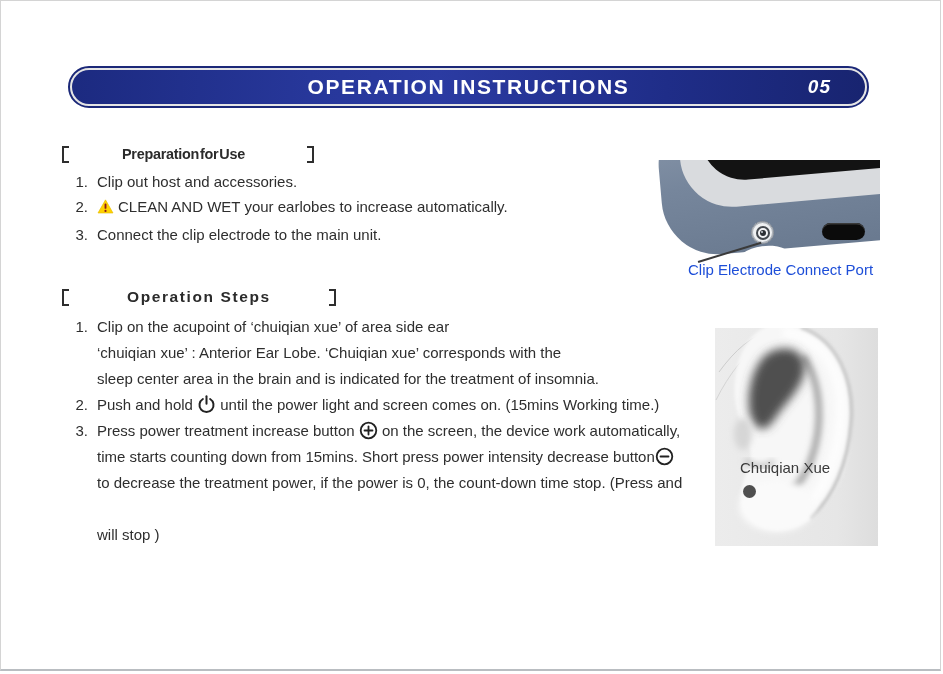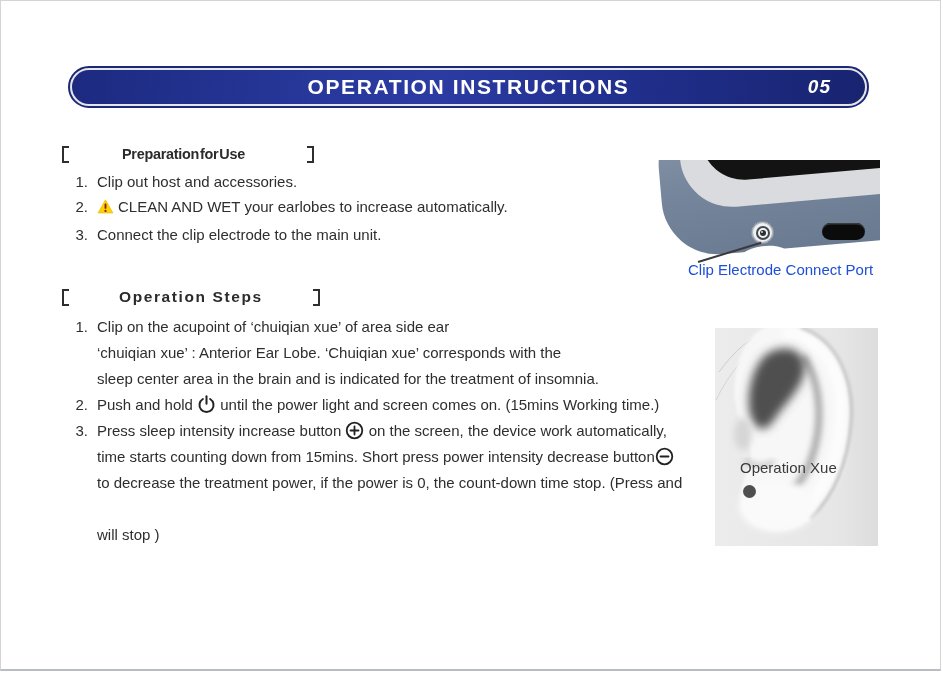--- a/index.html
+++ b/index.html
@@ -21,21 +21,21 @@
 
   
   .sec-heading { position:absolute; font-size:15.5px; font-weight:700; color:#2b2b2b; display:flex; align-items:center;gap:48px; }
   .lb { display:inline-block; width:7px; height:17px; position:relative; }
   .lb::before { content:""; position:absolute; left:0; right:0; top:0; bottom:0; border:2.5px solid #2e2e2e; }
   .lb-open::before { border-right:none; }
   .lb-close::before { border-left:none; }
   #prep-heading { left:62px; top:145px; }
   #prep-heading .sec-heading-text { margin:0 5px; letter-spacing:-0.3px; word-spacing:-3px; transform:scaleX(.93); transform-origin:left center; }
   #op-heading { left:62px; top:288px; }
-  #op-heading .sec-heading-text { margin:0 2px; letter-spacing:1.6px; }
+  #op-heading .sec-heading-text { margin:0 10px; letter-spacing:1.6px; }
 
   
   .olist { position:absolute; font-size:15px; }
   .li { display:flex; }
   .li-num { width:18px; text-align:right; margin-right:9px; flex:none; }
   #prep-list { left:70px; top:172px; width:580px; line-height:19px; }
   #prep-list .li1 { margin-bottom:6px; }
   #prep-list .li2 { margin-bottom:9px; }
   #op-list { left:70px; top:314px; width:625px; line-height:26px; }
 
@@ -150,21 +150,21 @@
       <svg class="inline-icon" width="19" height="19" viewBox="0 0 20 20">
           <path d="M6.2 4.2 A 7.4 7.4 0 1 0 13.8 4.2" fill="none" stroke="#222222" stroke-width="2.1" stroke-linecap="round"></path>
           <line x1="10" y1="1.4" x2="10" y2="9.2" stroke="#222222" stroke-width="2.1" stroke-linecap="round"></line>
         </svg>
       <span>until the power light and screen comes on. (15mins Working time.)</span>
     </span>
   </div>
   <div class="li">
     <span class="li-num">3.</span>
     <span>
-      <span>Press sleep intensity increase button</span>
+      <span>Press power treatment increase button</span>
       <svg class="inline-icon" width="19" height="19" viewBox="0 0 20 20">
           <circle cx="10" cy="10" r="8.2" fill="none" stroke="#222222" stroke-width="1.9"></circle>
           <line x1="5.8" y1="10" x2="14.2" y2="10" stroke="#222222" stroke-width="1.9" stroke-linecap="round"></line>
           <line x1="10" y1="5.8" x2="10" y2="14.2" stroke="#222222" stroke-width="1.9" stroke-linecap="round"></line>
         </svg>
       <span>on the screen, the device work automatically,</span><br>
       <span>time starts counting down from 15mins. Short press power intensity decrease button</span><svg class="inline-icon" width="19" height="19" viewBox="0 0 20 20">
           <circle cx="10" cy="10" r="8.2" fill="none" stroke="#222222" stroke-width="1.9"></circle>
           <line x1="5.8" y1="10" x2="14.2" y2="10" stroke="#222222" stroke-width="1.9" stroke-linecap="round"></line>
         </svg><br>
@@ -206,15 +206,15 @@
 
     <path d="M88 28 C 106 54 109 96 96 132 C 89 152 76 166 60 174" stroke="#9c9c9c" stroke-width="6" fill="none" filter="url(#b4)"></path>
 
     <path d="M55 24 C 76 14 94 26 89 46 C 85 63 69 76 59 92 C 49 107 39 101 35 86 C 31 68 37 34 55 24 Z" fill="#4f4f4f" filter="url(#b6)"></path>
 
     <ellipse cx="28" cy="106" rx="9" ry="16" fill="#d6d6d6" filter="url(#b4)"></ellipse>
     <path d="M30 132 C 40 140 51 140 59 133" stroke="#b5b5b5" stroke-width="4" fill="none" filter="url(#b4)"></path>
 
     <ellipse cx="62" cy="178" rx="38" ry="26" fill="#fafafa" filter="url(#b4)"></ellipse>
   </svg>
-  <div class="ear-label">Operation Xue</div>
+  <div class="ear-label">Chuiqian Xue</div>
   <div class="ear-dot"></div>
 </div>
 
 </body></html>

